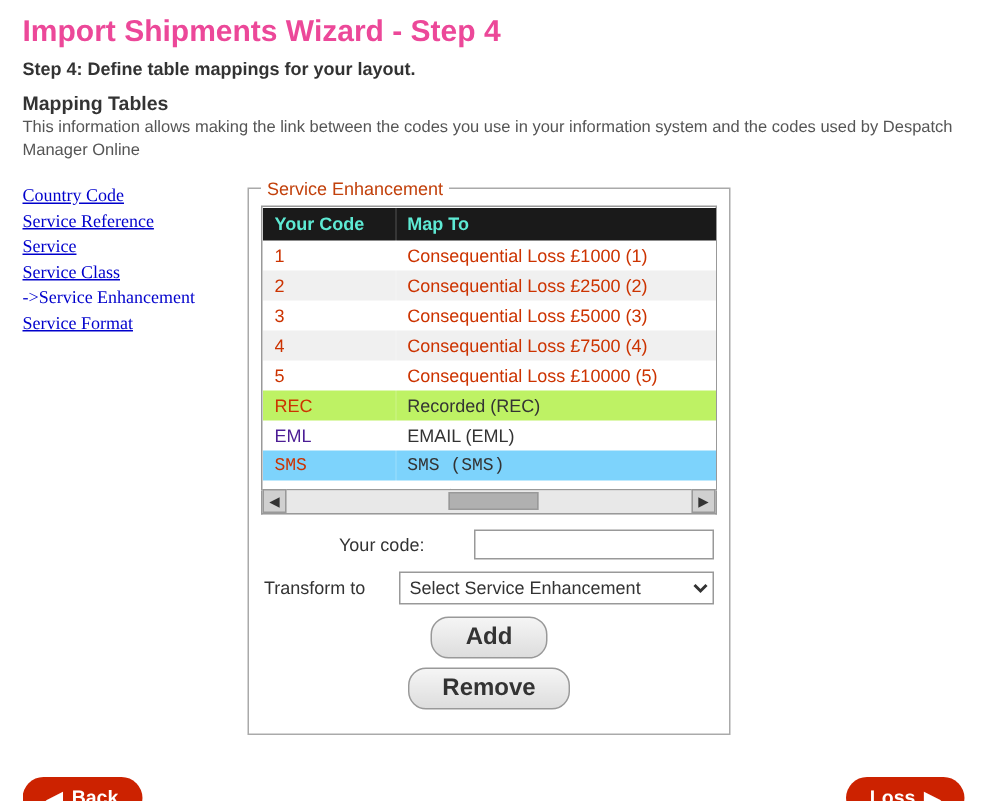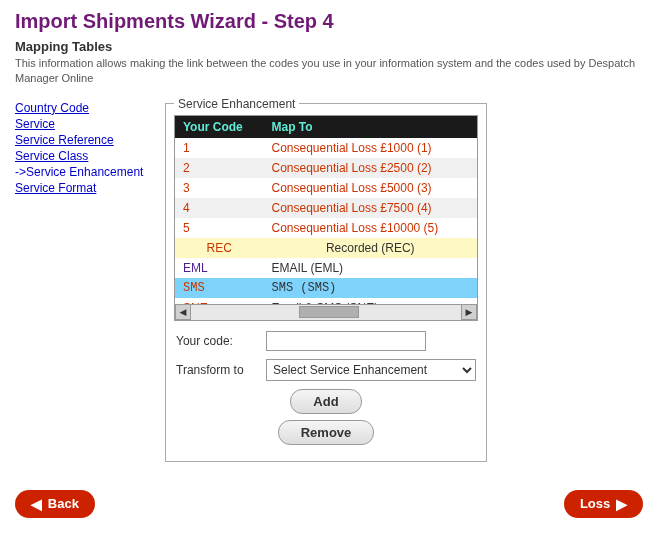--- a/index.html
+++ b/index.html
@@ -10,21 +10,21 @@
       width: 658px;
       min-height: 534px;
       color: #333;
     }
     .page-wrapper {
       padding: 10px 15px;
     }
     h1.page-title {
       font-size: 20px;
       font-weight: bold;
-      color: #701a75;
+      color: #ec4899;
       margin-bottom: 6px;
     }
     .step-label {
       font-size: 12px;
       font-weight: bold;
       color: #333;
       margin-bottom: 8px;
     }
     .mapping-title {
       font-size: 13px;
@@ -48,20 +48,21 @@
       flex-shrink: 0;
       padding-top: 4px;
     }
     .sidebar a {
       display: block;
       color: #0000cc;
       text-decoration: underline;
       font-size: 12px;
       margin-bottom: 2px;
       cursor: pointer;
+      font-family: Liberation Serif, serif;
     }
     .mapping-table {
       width: 100%;
       border-collapse: collapse;
     }
     .mapping-table thead tr {
       background: #1a1a1a;
       color: #5eead4;
     }
     .mapping-table thead th {
@@ -124,20 +125,21 @@
       width: 60px;
       height: 12px;
       background: #b0b0b0;
       border: 1px solid #999;
     }
     .form-row {
       display: flex;
       align-items: center;
       margin-bottom: 8px;
       padding: 0 2px;
+      justify-content: flex-end;
     }
     .form-label {
       width: 90px;
       font-size: 12px;
       color: #333;
     }
     .form-input {
       width: 160px;
       height: 20px;
       border: 1px solid #999;
@@ -153,21 +155,21 @@
       color: #333;
       padding: 1px 2px;
     }
     .btn-row {
       display: flex;
       justify-content: center;
       margin-bottom: 6px;
     }
     .btn {
       padding: 4px 22px;
-      font-size: 13px;
+      font-size: 16px;
       font-weight: bold;
       border-radius: 12px;
       cursor: pointer;
       border: 1px solid #999;
       background: linear-gradient(to bottom, #f5f5f5, #ddd);
       color: #333;
     }
     .footer-bar {
       display: flex;
       justify-content: space-between;
@@ -191,38 +193,39 @@
     .nav-btn .arrow {
       font-size: 14px;
     }
     fieldset.panel-fieldset {
       border: 1px solid #aaa;
       padding: 4px 8px 10px 8px;
     }
     fieldset.panel-fieldset legend {
       font-size: 12px;
       padding: 0 4px;
-      color: #404040;
+      color: #c2410c;
       font-weight: normal;
     }
   </style>
 </head>
 <body>
 
 <div class="page-wrapper">
   <h1 class="page-title">Import Shipments Wizard - Step 4</h1>
+  <div class="step-label">Step 4: Define table mappings for your layout.</div>
 
   <div class="mapping-title">Mapping Tables</div>
   <div class="mapping-desc">This information allows making the link between the codes you use in your information system and the codes used by Despatch Manager Online</div>
 
   <div class="main-content">
     <div class="sidebar">
       <a>Country Code</a>
+      <a>Service Reference</a>
       <a>Service</a>
-      <a>Service Reference</a>
       <a>Service Class</a>
       <a style="text-decoration:none; color:#0000cc;">-&gt;Service Enhancement</a>
       <a>Service Format</a>
     </div>
 
     <fieldset class="panel-fieldset">
       <legend>Service Enhancement</legend>
 
       <div class="scroll-wrapper">
         <table class="mapping-table">
@@ -246,21 +249,21 @@
                 <td style="color: rgb(204, 51, 0);">Consequential Loss £5000 (3)</td>
               </tr>
               <tr style="background: rgb(240, 240, 240);">
                 <td class="your-code" style="color: rgb(204, 51, 0);">4</td>
                 <td style="color: rgb(204, 51, 0);">Consequential Loss £7500 (4)</td>
               </tr>
               <tr>
                 <td class="your-code" style="color: rgb(204, 51, 0);">5</td>
                 <td style="color: rgb(204, 51, 0);">Consequential Loss £10000 (5)</td>
               </tr>
-              <tr style="background: #fef9c3; text-align: center;">
+              <tr style="background: #bef264;">
                 <td class="your-code" style="color: rgb(204, 51, 0);">REC</td>
                 <td style="color: rgb(51, 51, 51);">Recorded (REC)</td>
               </tr>
               <tr>
                 <td class="your-code" style="color: #4c1d95;">EML</td>
                 <td style="color: rgb(51, 51, 51);">EMAIL (EML)</td>
               </tr>
               <tr style="background: #7dd3fc; font-family: Liberation Mono, monospace;">
                 <td class="your-code" style="color: rgb(204, 51, 0);">SMS</td>
                 <td style="color: rgb(51, 51, 51);">SMS (SMS)</td>

